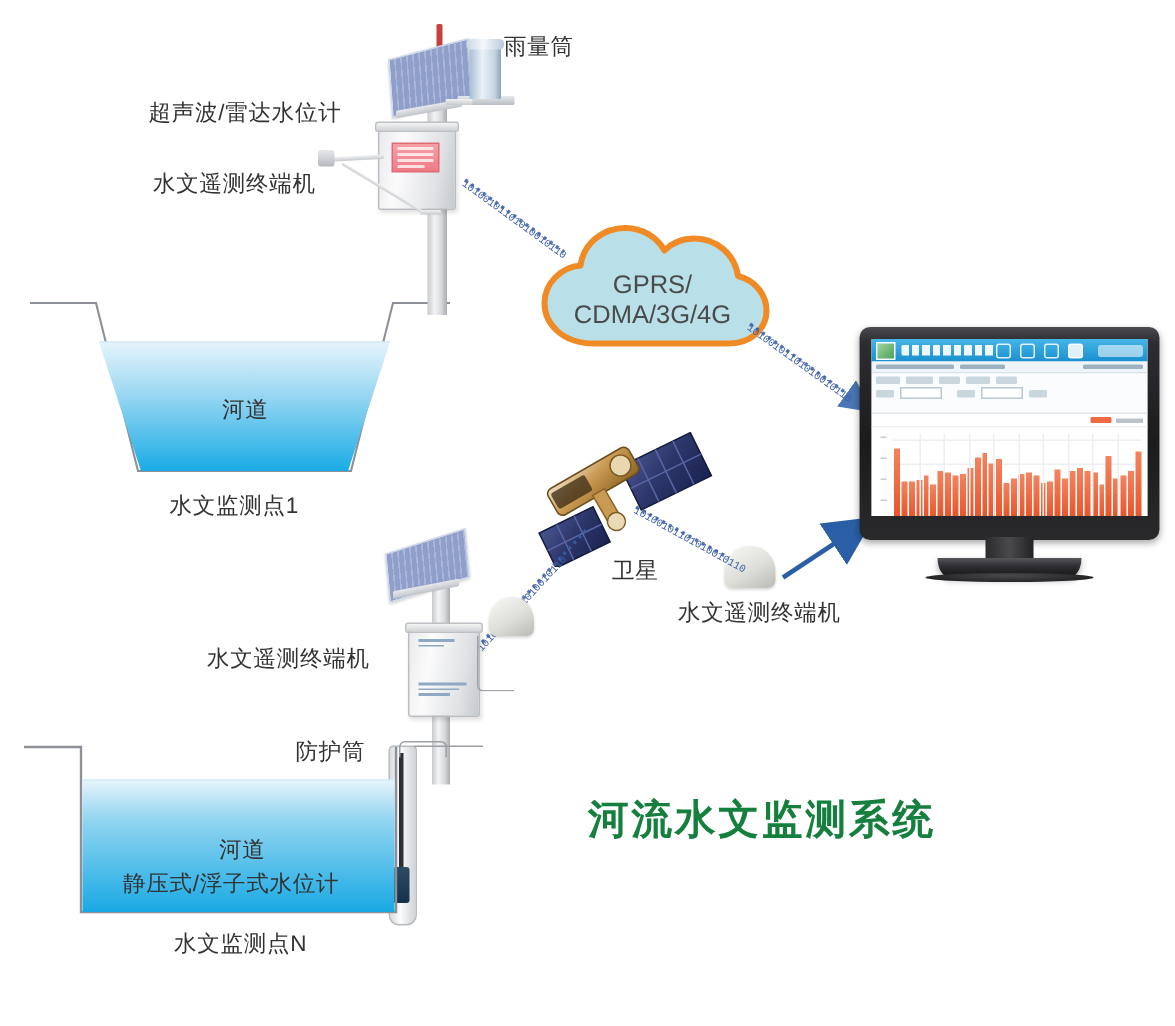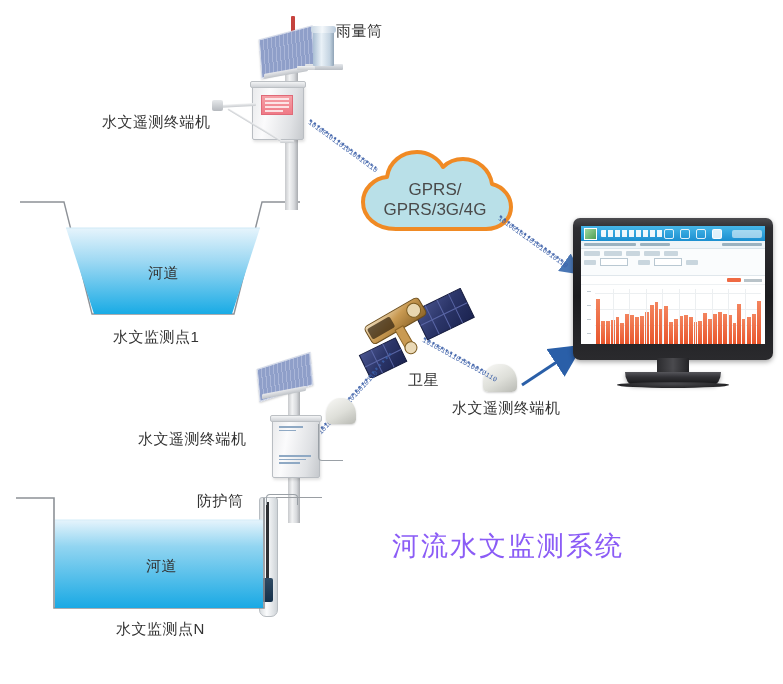--- a/index.html
+++ b/index.html
@@ -57,22 +57,22 @@
   .yaxis{position:absolute;left:0;top:4px;bottom:12px;width:14px;}
   .ytick{position:absolute;left:6px;width:4px;height:1px;background:#c3ccd2;}
 
   
   .sat{position:absolute;left:350px;top:288px;width:130px;height:90px;}
 
   
   .link{position:absolute;left:0;top:0;width:783px;height:684px;pointer-events:none;}
 
   
-  .title{position:absolute;left:392px;top:528px;font-size:27px;color:#8b5cf6;
-    font-weight:400;letter-spacing:2px;white-space:nowrap;}
+  .title{position:absolute;left:392px;top:528px;font-size:27px;color:#15803d;
+    font-weight:700;letter-spacing:2px;white-space:nowrap;}
 
   
   .pole{position:absolute;background:linear-gradient(90deg,#c7c9cc,#f2f3f4 35%,#d8dadd 70%,#a9acb0);}
   .cabinet{position:absolute;background:linear-gradient(100deg,#e9eaec 0%,#fbfbfc 30%,#dfe1e4 75%,#c6c9cd 100%);
     border:1px solid #b9bdc2;border-radius:2px;box-shadow:1px 2px 3px rgba(0,0,0,.12);}
   .cab-top{position:absolute;left:-3px;top:-4px;height:5px;background:linear-gradient(180deg,#f3f4f5,#cfd2d6);
     border:1px solid #bcc0c4;border-radius:2px;}
   .redlabel{position:absolute;background:linear-gradient(180deg,#f5a0a6,#ef7a86);border:1px solid #e06a78;}
   .redlabel i{display:block;height:2px;margin:2px 3px;background:rgba(255,255,255,.75);}
   .bluetext{position:absolute;}
@@ -141,31 +141,32 @@
         <i></i>
         <i style="width:60%;"></i>
     </div>
   </div>
 
   <div class="arm" style="left:216px;top:104px;width:40px;height:3px;transform:rotate(-3deg);"></div>
   <div class="sensor" style="left:212px;top:100px;width:11px;height:11px;"></div>
   <div class="arm" style="left:228px;top:108px;width:62px;height:2px;transform:rotate(31deg);transform-origin:left center;"></div>
   <div class="arm" style="left:280px;top:140px;width:14px;height:3px;"></div>
 
+  <div class="lbl" style="left:99px;top:66px;">超声波/雷达水位计</div>
   <div class="lbl" style="left:102px;top:113px;">水文遥测终端机</div>
 
   <div class="cloud-wrap" style="left:355px;top:143px;width:160px;height:102px;">
     <svg width="160" height="102" viewBox="0 0 160 102">
       <path d="M41,86 C20,86 8,73 8,59 C8,46 19,35 32,34 C34,19 47,9 62,9
                C73,9 83,15 88,24 C93,19 100,16 108,16 C123,16 135,27 137,41
                C149,44 156,54 156,64 C156,77 145,86 131,86 Z" fill="#b9e0e8" stroke="#f08a24" stroke-width="4" stroke-linejoin="round"></path>
     </svg>
     <div class="cloud-text" style="padding-top:6px;">
       <span>GPRS/</span>
-      <span>GPRS/3G/4G</span>
+      <span>CDMA/3G/4G</span>
     </div>
   </div>
 
   <div class="sat">
     <svg width="130" height="90" viewBox="0 0 130 90">
       <defs>
         <linearGradient id="pan" x1="0" y1="0" x2="1" y2="1">
           <stop offset="0%" stop-color="#4a5590"></stop>
           <stop offset="50%" stop-color="#2b3568"></stop>
           <stop offset="100%" stop-color="#1b2350"></stop>
@@ -377,17 +378,18 @@
           <stop offset="30%" stop-color="#92d5f1"></stop>
           <stop offset="100%" stop-color="#19a9e4"></stop>
         </linearGradient>
       </defs>
       <path d="M4,8 L42,8 L42,118 L252,118 L252,8" fill="none" stroke="#8d9197" stroke-width="1.6"></path>
       <rect x="43" y="30" width="208" height="88" fill="url(#wg2)"></rect>
       <line x1="43" y1="30" x2="251" y2="30" stroke="#d3ecf8" stroke-width="1"></line>
     </svg>
   </div>
   <div class="lbl" style="left:146px;top:557px;">河道</div>
+  <div class="lbl" style="left:82px;top:580px;">静压式/浮子式水位计</div>
   <div class="lbl" style="left:116px;top:620px;">水文监测点N</div>
 
   <div class="title">河流水文监测系统</div>
 
 </div>
 
 </body></html>

